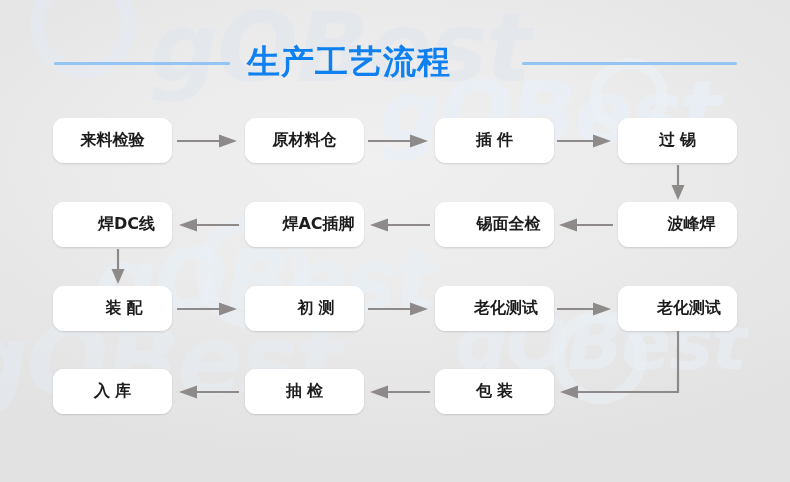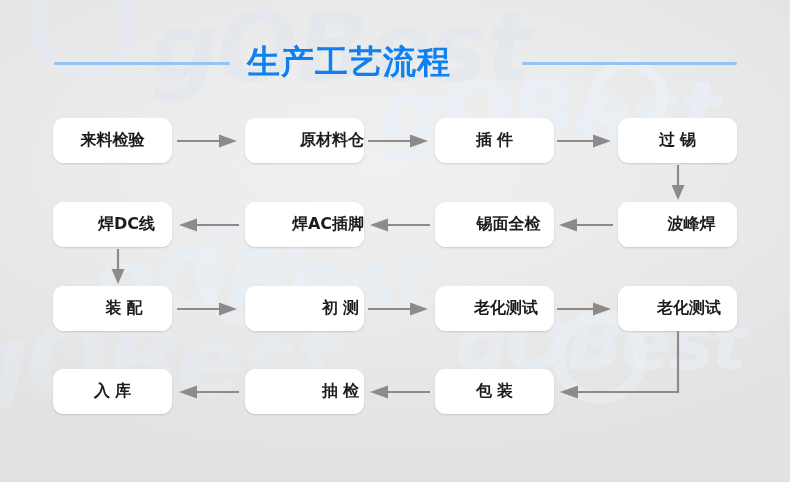--- a/index.html
+++ b/index.html
@@ -100,21 +100,21 @@
     font-family: "DejaVu Sans", "Liberation Sans", sans-serif;
     font-size: 16px;
     font-weight: 700;
     color: #1c1c1c;
     white-space: nowrap;
   }
   .node.sp { letter-spacing: 5px; text-indent: 5px; }
 
   
   .c1 { left: 53px; }
-  .c2 { left: 245px; justify-content: flex-end; }
+  .c2 { left: 245px; }
   .c3 { left: 435px; }
   .c4 { left: 618px; }
   
   .r1 { top: 118px; }
   .r2 { top: 202px; padding-left: 28px; }
   .r3 { top: 286px; padding-left: 23px; }
   .r4 { top: 369px; }
 
   
   .arrow-h {

